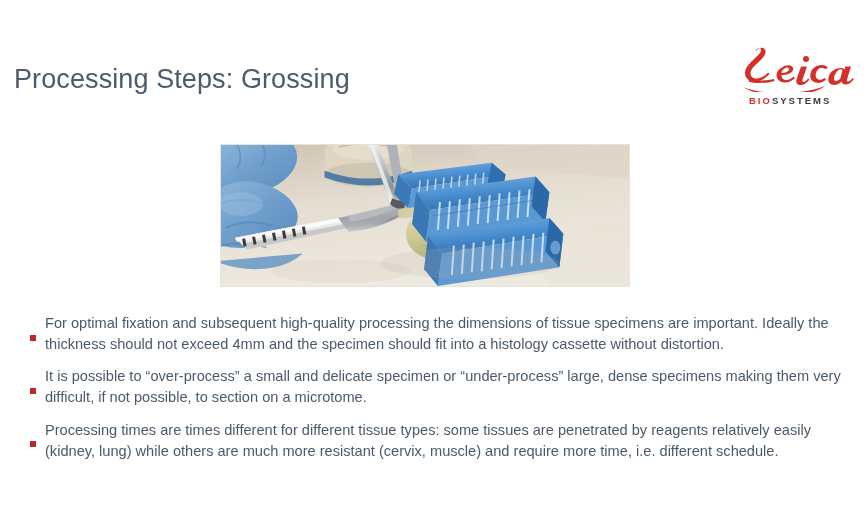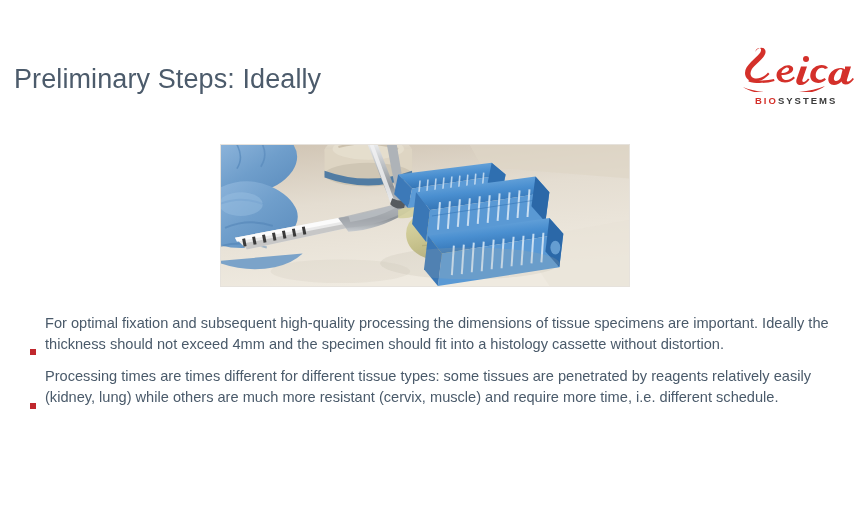--- a/index.html
+++ b/index.html
@@ -38,21 +38,21 @@
   }
   .logo-mark {
     position: absolute;
     left: 0;
     top: 0;
     width: 122px;
     height: 48px;
   }
   .logo-sub {
     position: absolute;
-    left: 16px;
+    left: 10px;
     top: 52px;
     font-size: 9.5px;
     font-weight: bold;
     letter-spacing: 2.0px;
     white-space: nowrap;
     line-height: 1;
   }
   .logo-sub .bio { color: #d4302a; }
   .logo-sub .systems { color: #3a3a3a; }
 
@@ -72,42 +72,42 @@
 
   
   .bullets {
     position: absolute;
     left: 30px;
     top: 313px;
     width: 812px;
   }
   .bullet-row {
     display: flex;
-    align-items: flex-end;
+    align-items: center;
     margin-bottom: 11px;
   }
   .bullet-marker {
     width: 6px;
     height: 6px;
     background: #c0272d;
     flex: 0 0 auto;
     margin-top: 7px;
     margin-right: 9px;
   }
   .bullet-text {
     font-size: 14.6px;
     line-height: 1.45;
     color: #4a5a6a;
     flex: 1 1 auto;
   }
 </style>
 </head>
 <body>
 
-<div class="slide-title">Preliminary Steps: Ideally</div>
+<div class="slide-title">Processing Steps: Grossing</div>
 
 <div class="logo">
   <svg class="logo-mark" viewBox="0 0 244 96">
     <g fill="#d4302a">
 
       <path d="M32 16c5-8 14-11 19-6 4 4 2 11-3 17-5 6-12 12-18 18-4 4-7 9-7 14 0 6 5 10 12 10 9 0 17-5 23-12l3 3c-8 9-18 15-29 15-12 0-20-7-20-17 0-8 5-15 12-22 6-6 13-12 17-17 3-4 4-8 2-10-2-2-6-1-9 3l-2 4z"></path>
       <path d="M20 70c6 2 14 3 22 3 10 0 20-1 28-3l1 4c-9 3-20 4-30 4-8 0-16-1-22-3z"></path>
 
       <path d="M86 47c7-6 17-6 21-1 3 4 1 10-6 13-5 2-11 3-16 3 0 6 4 10 10 10 5 0 10-3 14-7l3 3c-6 6-13 9-20 9-10 0-17-6-17-15 0-6 4-12 11-15zm-1 11c4 0 9-1 12-3 3-2 4-5 2-7-2-2-6-1-9 2-3 2-5 5-5 8z"></path>
 
@@ -297,19 +297,23 @@
   </svg>
 </div>
 
 <div class="bullets">
 
   <div class="bullet-row">
     <span class="bullet-marker"></span>
     <span class="bullet-text">For optimal fixation and subsequent high-quality processing the dimensions of tissue specimens are important. Ideally the thickness should not exceed 4mm and the specimen should fit into a histology cassette without distortion.</span>
   </div>
 
+  <div class="bullet-row">
+    <span class="bullet-marker"></span>
+    <span class="bullet-text">It is possible to “over-process” a small and delicate specimen or “under-process” large, dense specimens making them very difficult, if not possible, to section on a microtome.</span>
+  </div>
 
   <div class="bullet-row">
     <span class="bullet-marker"></span>
     <span class="bullet-text">Processing times are times different for different tissue types: some tissues are penetrated by reagents relatively easily (kidney, lung) while others are much more resistant (cervix, muscle) and require more time, i.e. different schedule.</span>
   </div>
 
 </div>
 
 </body></html>

